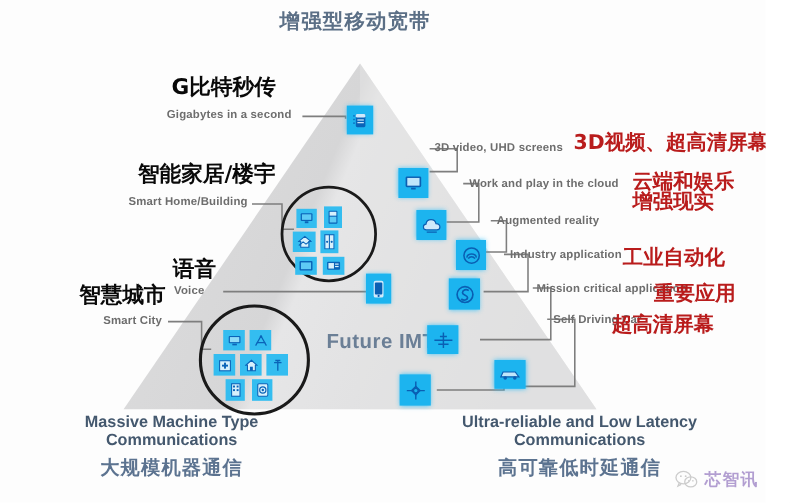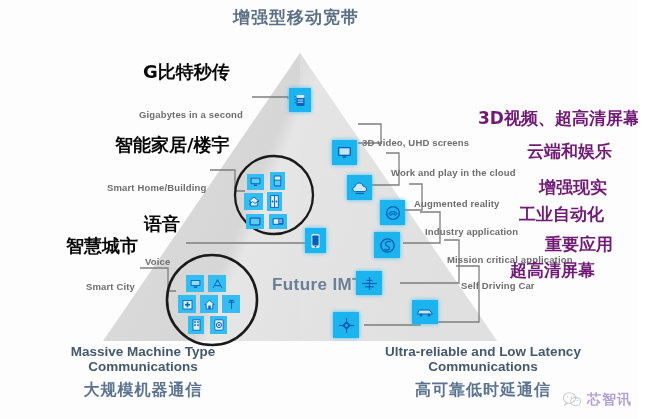--- a/index.html
+++ b/index.html
@@ -28,40 +28,39 @@
     white-space:nowrap;
   }
   .t-en-title{
     color:#4a6075;
     font-size:15.5px;
     font-weight:700;
     letter-spacing:.2px;
     white-space:nowrap;
   }
   .t-cn-big{
-    color:#701a75;
+    color:#b91c1c;
     font-size:17px;
     font-weight:700;
     white-space:nowrap;
     font-family:"DejaVu Sans","Liberation Sans",sans-serif;
   }
   .t-cn-left{
     color:#090909;
     font-size:18px;
     font-weight:700;
     white-space:nowrap;
     font-family:"DejaVu Sans","Liberation Sans",sans-serif;
   }
   .t-en-small{
     color:#6d6d6d;
     font-size:9.5px;
     font-weight:600;
     letter-spacing:.15px;
     white-space:nowrap;
-    margin-top:19px;
   }
   .t-bottom-en{
     color:#44586e;
     font-size:13.5px;
     font-weight:700;
     line-height:15px;
     text-align:center;
     white-space:nowrap;
   }
   .t-bottom-cn{
@@ -159,21 +158,21 @@
 
   <div class="abs t-en-small" style="left:362px;top:118px;">3D video, UHD  screens</div>
   <div class="abs t-en-small" style="left:391px;top:148px;">Work and play in the cloud</div>
   <div class="abs t-en-small" style="left:414px;top:179px;">Augmented reality</div>
   <div class="abs t-en-small" style="left:425px;top:207px;">Industry application</div>
   <div class="abs t-en-small" style="left:447px;top:235px;">Mission critical  application</div>
   <div class="abs t-en-small" style="left:461px;top:261px;">Self Driving Car</div>
 
   <div class="abs t-cn-big" style="left:478px;top:107px;">3D视频、超高清屏幕</div>
   <div class="abs t-cn-big" style="left:527px;top:140px;">云端和娱乐</div>
-  <div class="abs t-cn-big" style="left:527px;top:176px;margin-left:12px;">增强现实</div>
+  <div class="abs t-cn-big" style="left:527px;top:156px;">增强现实</div>
   <div class="abs t-cn-big" style="left:519px;top:203px;">工业自动化</div>
   <div class="abs t-cn-big" style="left:545px;top:233px;">重要应用</div>
   <div class="abs t-cn-big" style="left:510px;top:259px;">超高清屏幕</div>
 
   <div class="abs t-future" style="left:272px;top:275px;">Future IMT</div>
 
   <div class="tile" style="left:289px;top:88px;width:22px;height:24px;">
     <svg width="13" height="15" viewBox="0 0 13 15" aria-hidden="true">
       <rect x="2.5" y="2" width="8" height="11" rx="1.2" fill="#0a63b8"></rect>
       <rect x="2.5" y="2" width="8" height="3" rx="1.2" fill="#cfe9fb"></rect>

